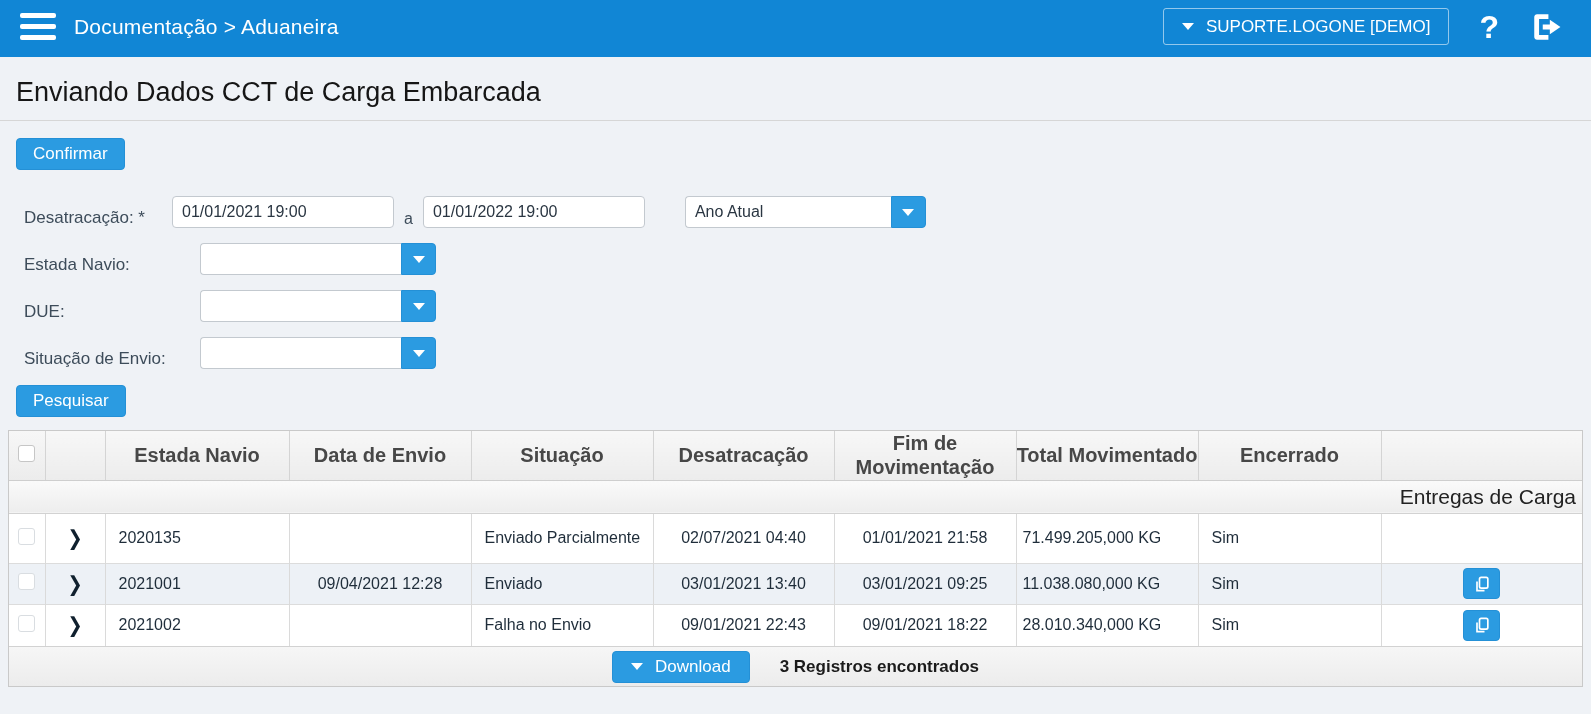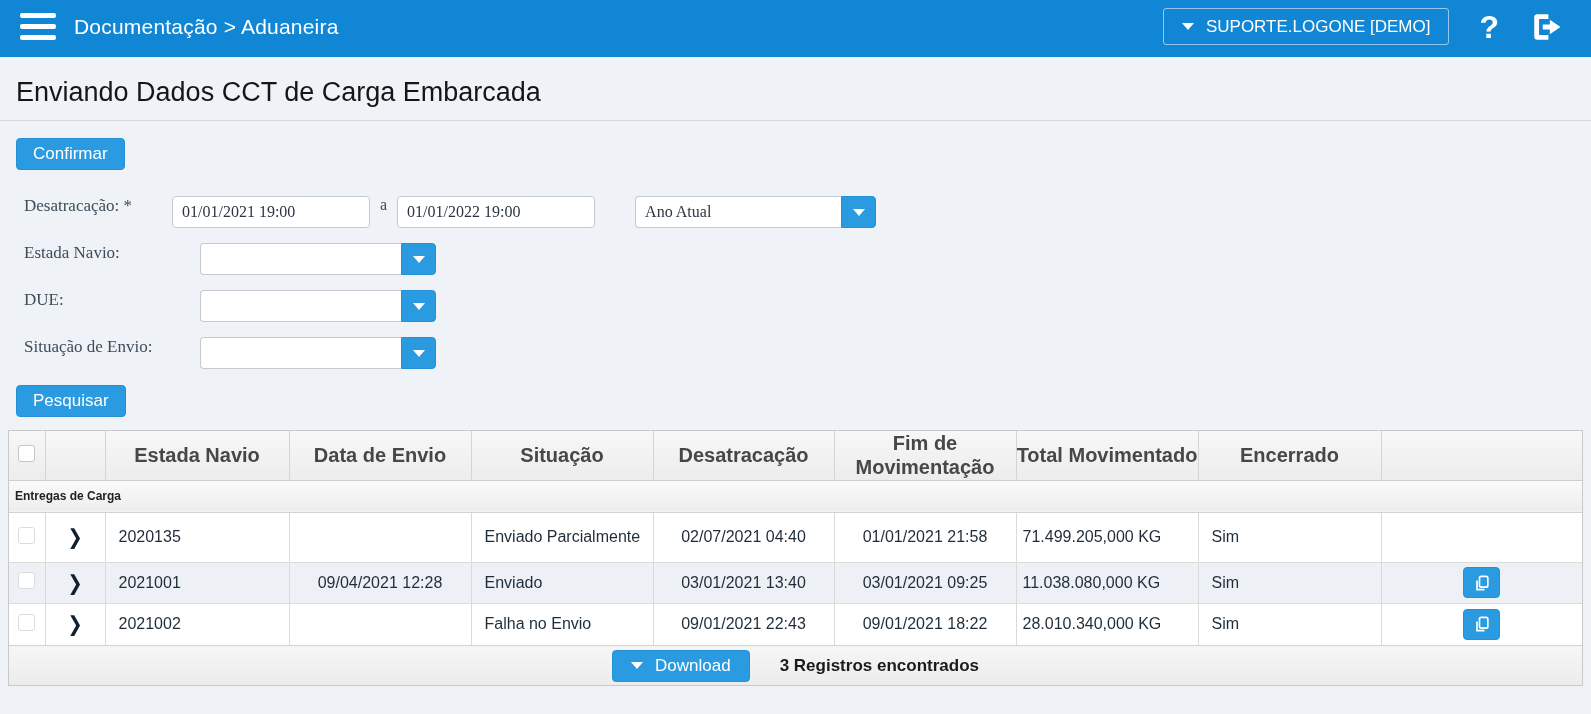--- a/index.html
+++ b/index.html
@@ -23,36 +23,36 @@
   .title-wrap { margin:0 -8px; padding:20px 16px 12px 16px; border-bottom:1px solid #d6d6d6; }
   .page-title { font-size:27px; font-weight:400; color:#161616; }
 
   .btn { background:#2b9be1; color:#fff; border:1px solid #2490d6; border-radius:4px; font-size:17px; font-family:inherit; cursor:pointer; }
   .btn-plain { padding:5px 16px; }
   .confirm { margin:17px 0 0 8px; }
   .search { margin:16px 0 0 8px; }
 
   
   .filters { margin:26px 0 0 16px; }
-  .filter-row { display:flex; align-items:flex-start; margin-bottom:15px;font-family:Liberation Serif, serif; }
+  .filter-row { display:flex; align-items:flex-end; margin-bottom:15px; }
   .filter-label { width:148px; font-size:17px; color:#3d4c5a; }
   .text-input { height:32px; border:1px solid #c3c9cf; border-radius:4px; padding:0 9px; font-size:16px; font-family:inherit; color:#2a3642; background:#fff; }
-  .date-input { width:198px; }
+  .date-input { width:222px; }
   .sep { margin:0 10px; font-size:16px; color:#3d4c5a; }
   .combo { display:flex;padding-left:28px; }
   .combo .text-input { border-top-right-radius:0; border-bottom-right-radius:0; border-right:none; }
   .combo-btn { width:35px; height:32px; background:#2b9be1; border:1px solid #2490d6; border-radius:0 4px 4px 0; display:flex; align-items:center; justify-content:center; cursor:pointer; }
   .combo-btn i { width:0; height:0; border-left:6px solid transparent; border-right:6px solid transparent; border-top:7px solid #fff; }
   .combo-wide .text-input { width:206px; }
   .combo-std .text-input { width:201px; }
 
   
   .grid-wrap { margin:13px 0 0 0; border:1px solid #c9c9c9; background:#fff; }
   table { width:100%; border-collapse:collapse; table-layout:fixed; }
-  .caption-row td { height:32px; text-align:left; font-weight:bold; font-size:12px; color:#222;
+  .caption-row td { height:32px; text-align:right; font-weight:normal; font-size:21px; color:#222;
       background:linear-gradient(#fafafa,#ededed); border-bottom:1px solid #d2d2d2; }
   thead th { height:49px; background:linear-gradient(#f7f7f7,#ececec); font-size:20px; font-weight:600; color:#474747;
       border-bottom:1px solid #cecece; border-left:1px solid #d4d4d4; text-align:center; line-height:1.2; }
   thead th:first-child { border-left:none; }
   tbody td { border-left:1px solid #dadada; border-top:1px solid #dcdcdc; font-size:16px; color:#1f2d3a; padding:4px 6px; vertical-align:middle; }
   tbody td:first-child { border-left:none; }
   tbody tr.alt { background:#edf1f6; }
   .cell-center { text-align:center; }
   .cell-left { text-align:left; padding-left:13px; }
   .cell-right { text-align:left; padding-right:12px; }

